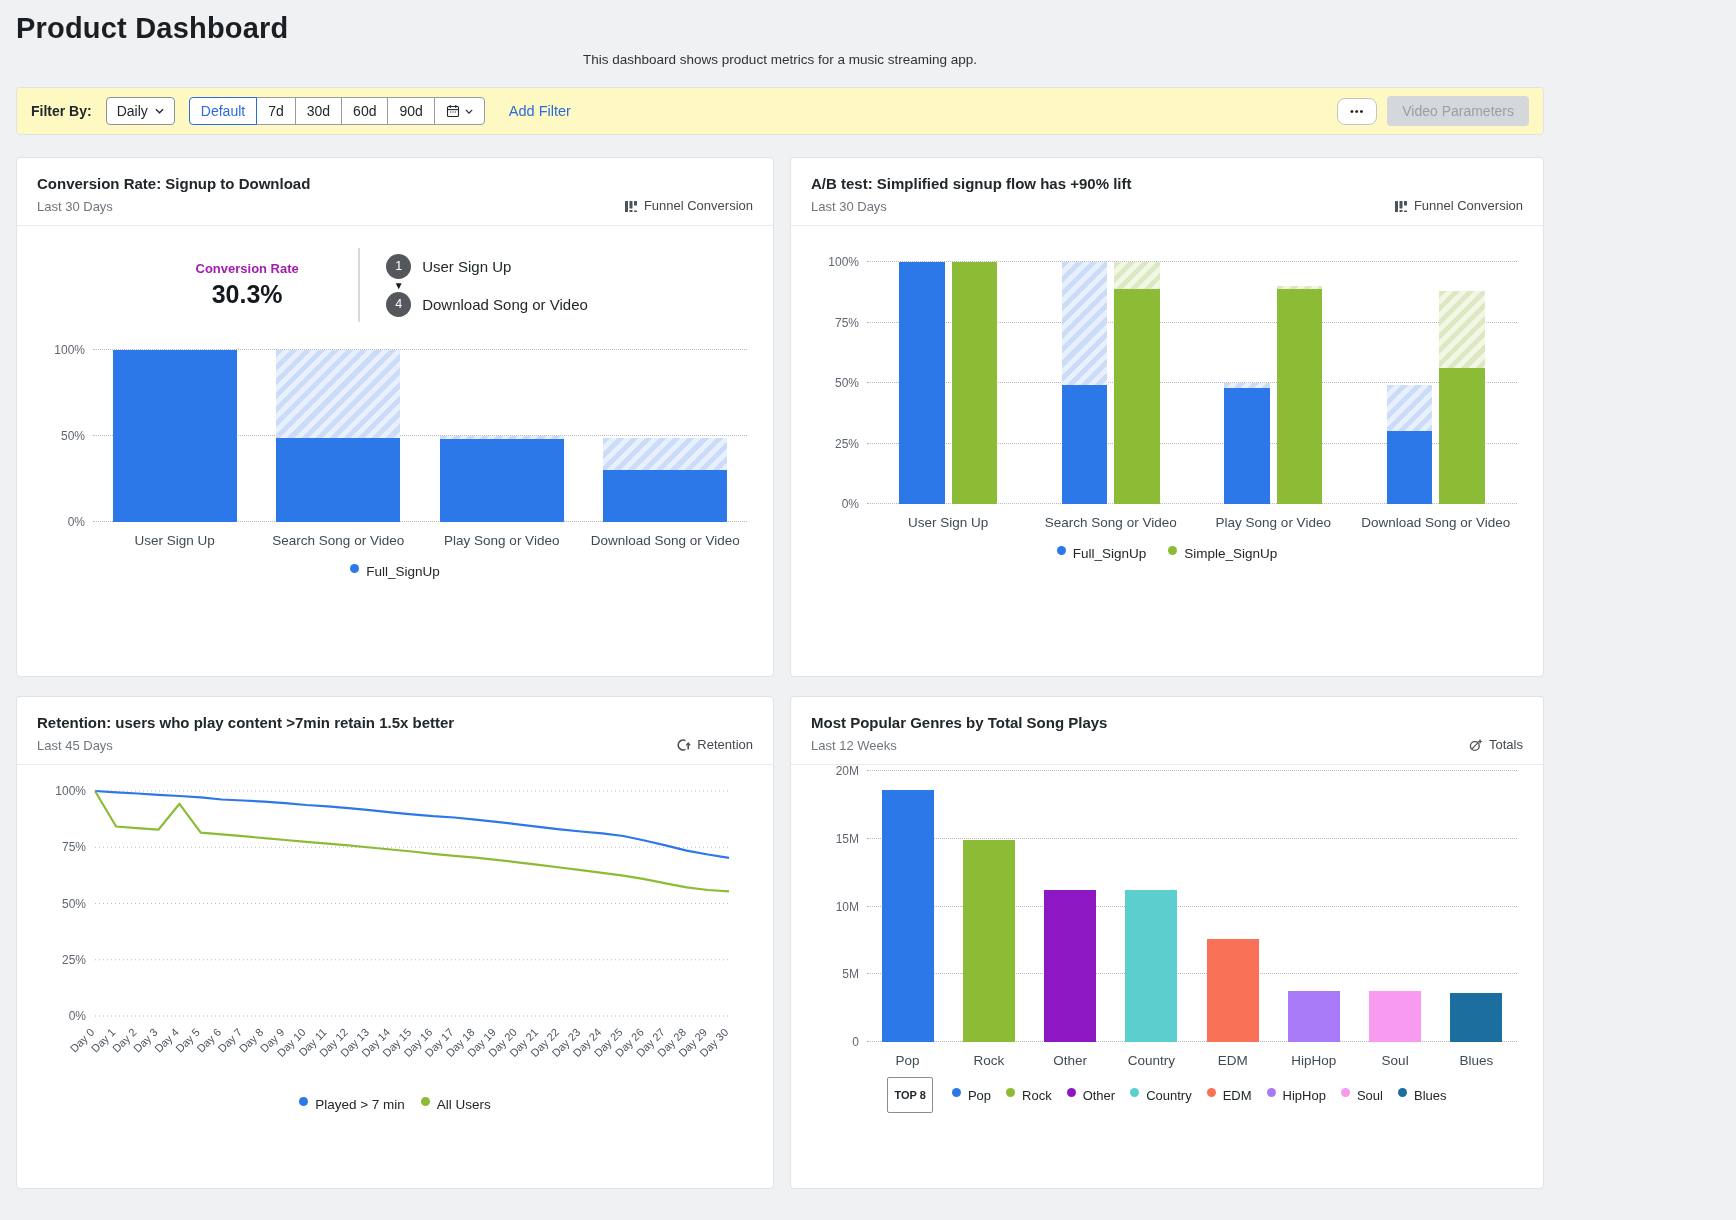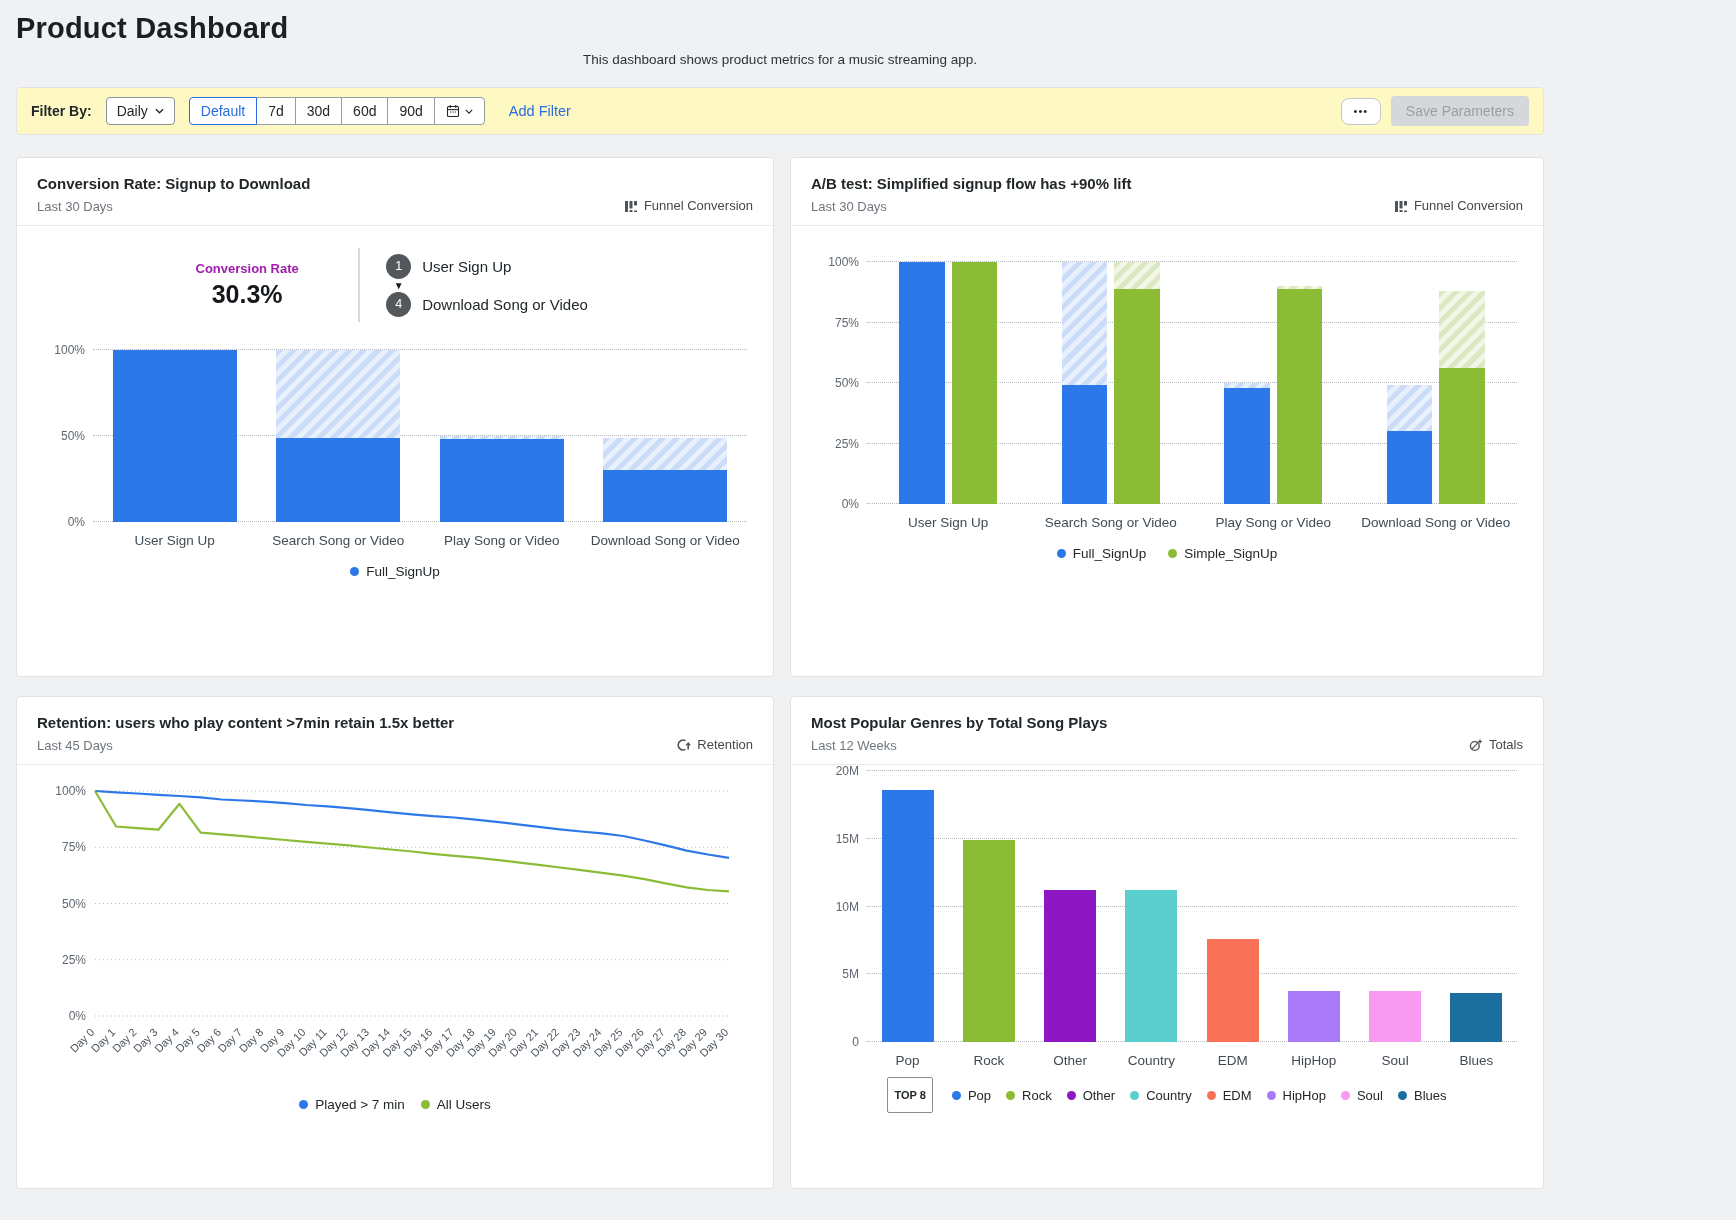--- a/index.html
+++ b/index.html
@@ -97,21 +97,21 @@
   .funnel-c .barwrap { width:76%; }
   .ab-c .barwrap { width:28%; }
   .genres-c .barwrap { width:64%; }
   .bseg { position:absolute; left:0; right:0; }
   .hatch-blue { background:repeating-linear-gradient(135deg,#cbdcf8 0,#cbdcf8 5px,#e9f0fd 5px,#e9f0fd 10px); }
   .hatch-green { background:repeating-linear-gradient(135deg,#dce8c3 0,#dce8c3 5px,#f1f6e5 5px,#f1f6e5 10px); }
   .xlabels { display:flex; margin-left:56px; margin-right:6px; margin-top:11px; }
   .xlabels span { flex:1; text-align:center; font-size:13.5px; color:#414b54; }
   .legend { display:flex; justify-content:center; align-items:center; gap:22px; margin-top:16px; font-size:13.5px; color:#21272a; }
   .genres-c .legend { gap:15px; margin-top:9px; font-size:13px; }
-  .legend-item { display:flex; align-items:center; gap:7px; cursor:pointer; }
+  .legend-item { display:flex; gap:7px; cursor:pointer; }
   .ldot { width:9px; height:9px; border-radius:50%; flex:none; }
   .top-badge {
     border:1px solid #878d96; border-radius:2px; font-size:11px; font-weight:bold;
     padding:11px 6px; color:#21272a; margin-right:4px;
   }
 
   
   .linebox { margin-top:12px; }
   .ret-c .legend { gap:16px; margin-top:2px; }
 </style>
@@ -148,21 +148,21 @@
             <line x1="8.8" y1="8" x2="10" y2="8"></line>
         </svg>
         <svg class="chev" width="8" height="5" viewBox="0 0 10 6">
             <path d="M1 1l4 4 4-4" fill="none" stroke="currentColor" stroke-width="1.4"></path>
           </svg>
       </button>
     </div>
     <a class="addf">Add Filter</a>
     <div class="fb-right">
       <button class="more">•••</button>
-      <button class="savep">Save Parameters</button>
+      <button class="savep">Video Parameters</button>
     </div>
   </div>
 
   <div class="grid">
 
     <section class="panel">
       <div class="phead">
         <div class="ptitle">Conversion Rate: Signup to Download</div>
         <div class="psub">Last 30 Days</div>
         <div class="pmeta">

